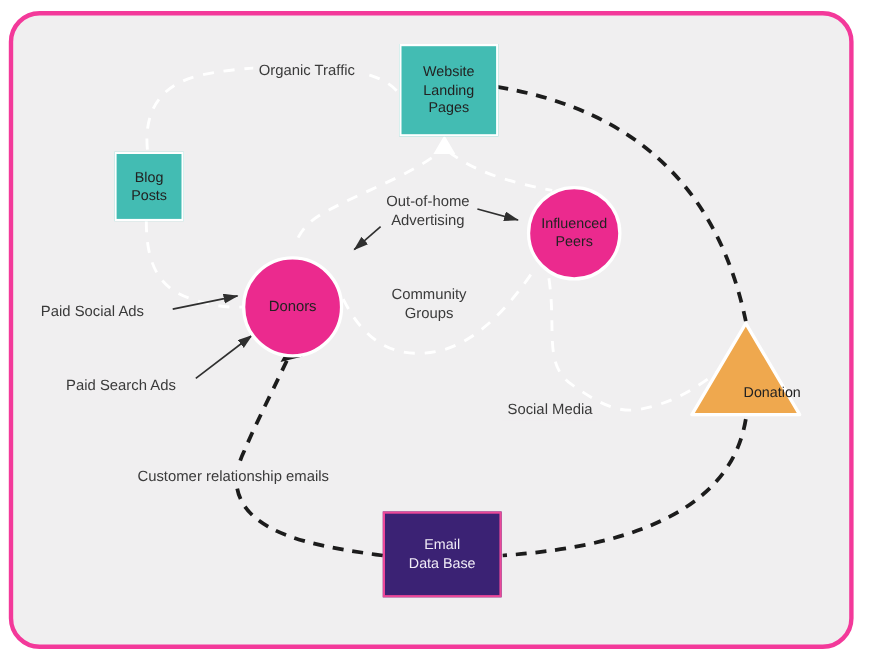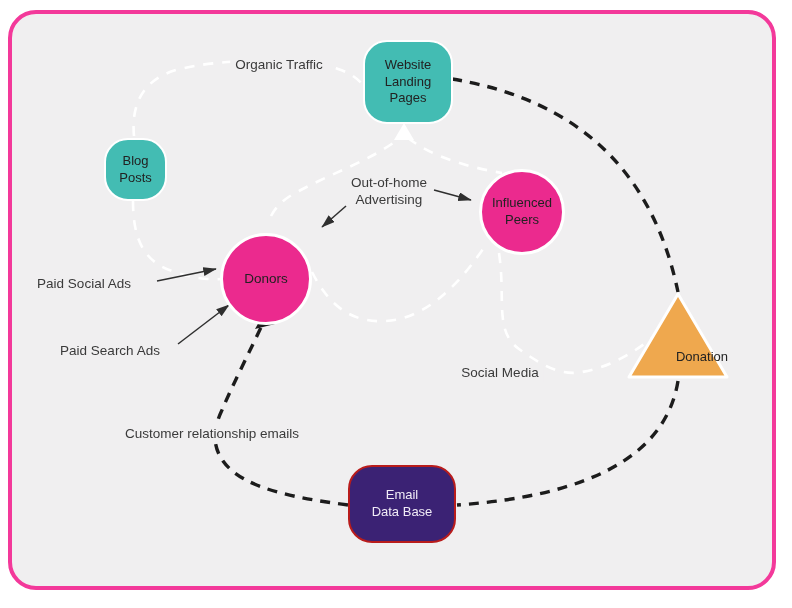--- a/index.html
+++ b/index.html
@@ -7,24 +7,24 @@
     position:relative;width:792px;height:608px;background:#ffffff;overflow:hidden;
     font-family:"Liberation Sans", sans-serif;
   }
   .canvas{
     position:absolute;left:8px;top:10px;width:768px;height:580px;
     background:#f0eff0;border:4px solid #f3399a;border-radius:28px;
     box-sizing:border-box;
   }
   svg.connectors{position:absolute;left:0;top:0;width:792px;height:608px;}
   .node{position:absolute;display:flex;align-items:center;justify-content:center;
-    text-align:center;box-sizing:border-box;border-radius:24px;}
+    text-align:center;box-sizing:border-box;}
   .node.square{background:#43bcb3;border:2px solid #ffffff;}
   .node.circle{background:#eb2a8e;border:3px solid #ffffff;border-radius:50%;}
-  .node.rect{background:#3b2274;border:2px solid #b91c1c;}
+  .node.rect{background:#3b2274;border:2px solid #ec4899;}
   .node-text{font-size:13px;line-height:1.3;color:#222222;font-weight:400;}
   .node.rect .node-text{color:#f1ecf7;}
   .node-text .line{display:block;}
   .float-label{
     position:absolute;transform:translate(-50%,-50%);
     font-size:13.5px;line-height:1.25;color:#3a3a3a;text-align:center;white-space:nowrap;
   }
   .float-label.masked{background:#f0eff0;padding:1px 5px;}
   .float-label .line{display:block;}
   .tri-label{
@@ -104,20 +104,24 @@
     </div>
   </div>
 
   <div class="float-label masked" style="left:236px;top:65px;margin-left:43px;">Organic Traffic</div>
 
   <div class="float-label" style="left:389px;top:192px;">
     <span class="line">Out-of-home</span>
     <span class="line">Advertising</span>
   </div>
 
+  <div class="float-label" style="left:390px;top:277px;">
+    <span class="line">Community</span>
+    <span class="line">Groups</span>
+  </div>
 
   <div class="float-label masked" style="left:500px;top:373px;">Social Media</div>
 
   <div class="float-label" style="left:84px;top:284px;">Paid Social Ads</div>
 
   <div class="float-label" style="left:110px;top:351px;">Paid Search Ads</div>
 
   <div class="float-label masked" style="left:212px;top:434px;">Customer relationship emails</div>
 
 </div>

